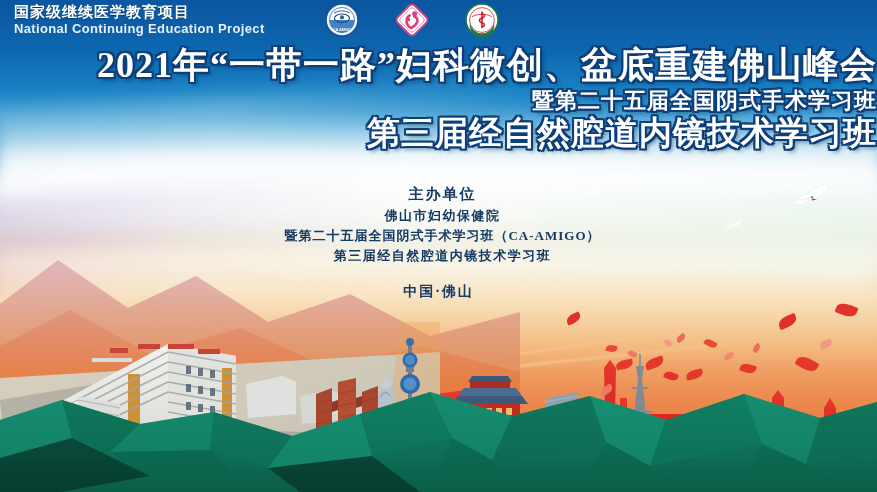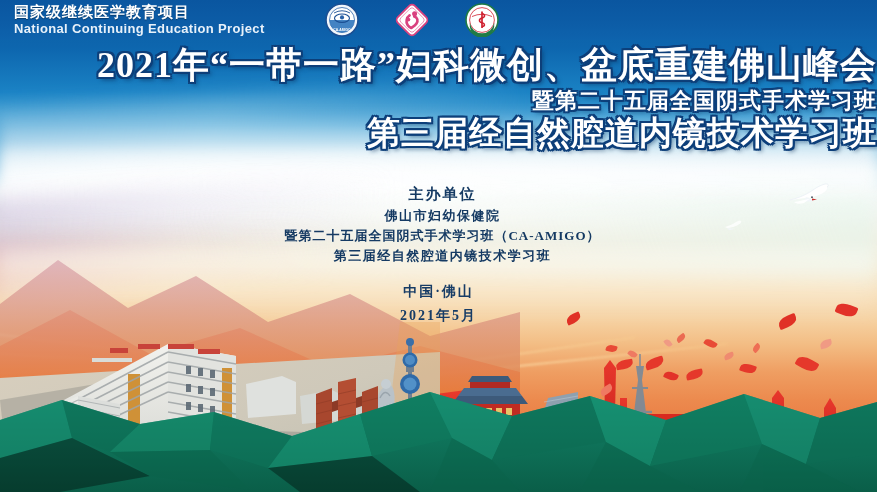--- a/index.html
+++ b/index.html
@@ -263,21 +263,20 @@
 
   <div class="org">
     <div class="org-head">主办单位</div>
     <div class="org-line">佛山市妇幼保健院</div>
     <div class="org-line wide">暨第二十五届全国阴式手术学习班（CA-AMIGO）</div>
     <div class="org-line">第三届经自然腔道内镜技术学习班</div>
   </div>
 
   <div class="meta">
     <div class="meta-line">中国·佛山</div>
-    <div class="meta-line">2021年5月</div>
   </div>
 
   <div>
     <div class="petal" style="left:566px;top:314px;width:15px;height:9px;background:#e03126;transform:rotate(-25deg);"></div>
     <div class="petal" style="left:606px;top:345px;width:11px;height:7px;background:#e84a36;transform:rotate(15deg);"></div>
     <div class="petal" style="left:616px;top:360px;width:17px;height:9px;background:#e5382b;transform:rotate(-10deg);"></div>
     <div class="petal" style="left:628px;top:351px;width:9px;height:6px;background:#ef7a62;transform:rotate(40deg);"></div>
     <div class="petal" style="left:645px;top:358px;width:19px;height:10px;background:#e5382b;transform:rotate(-18deg);"></div>
     <div class="petal" style="left:664px;top:340px;width:8px;height:6px;background:#f09a84;transform:rotate(55deg);"></div>
     <div class="petal" style="left:676px;top:335px;width:10px;height:6px;background:#eb6b52;transform:rotate(-35deg);"></div>

